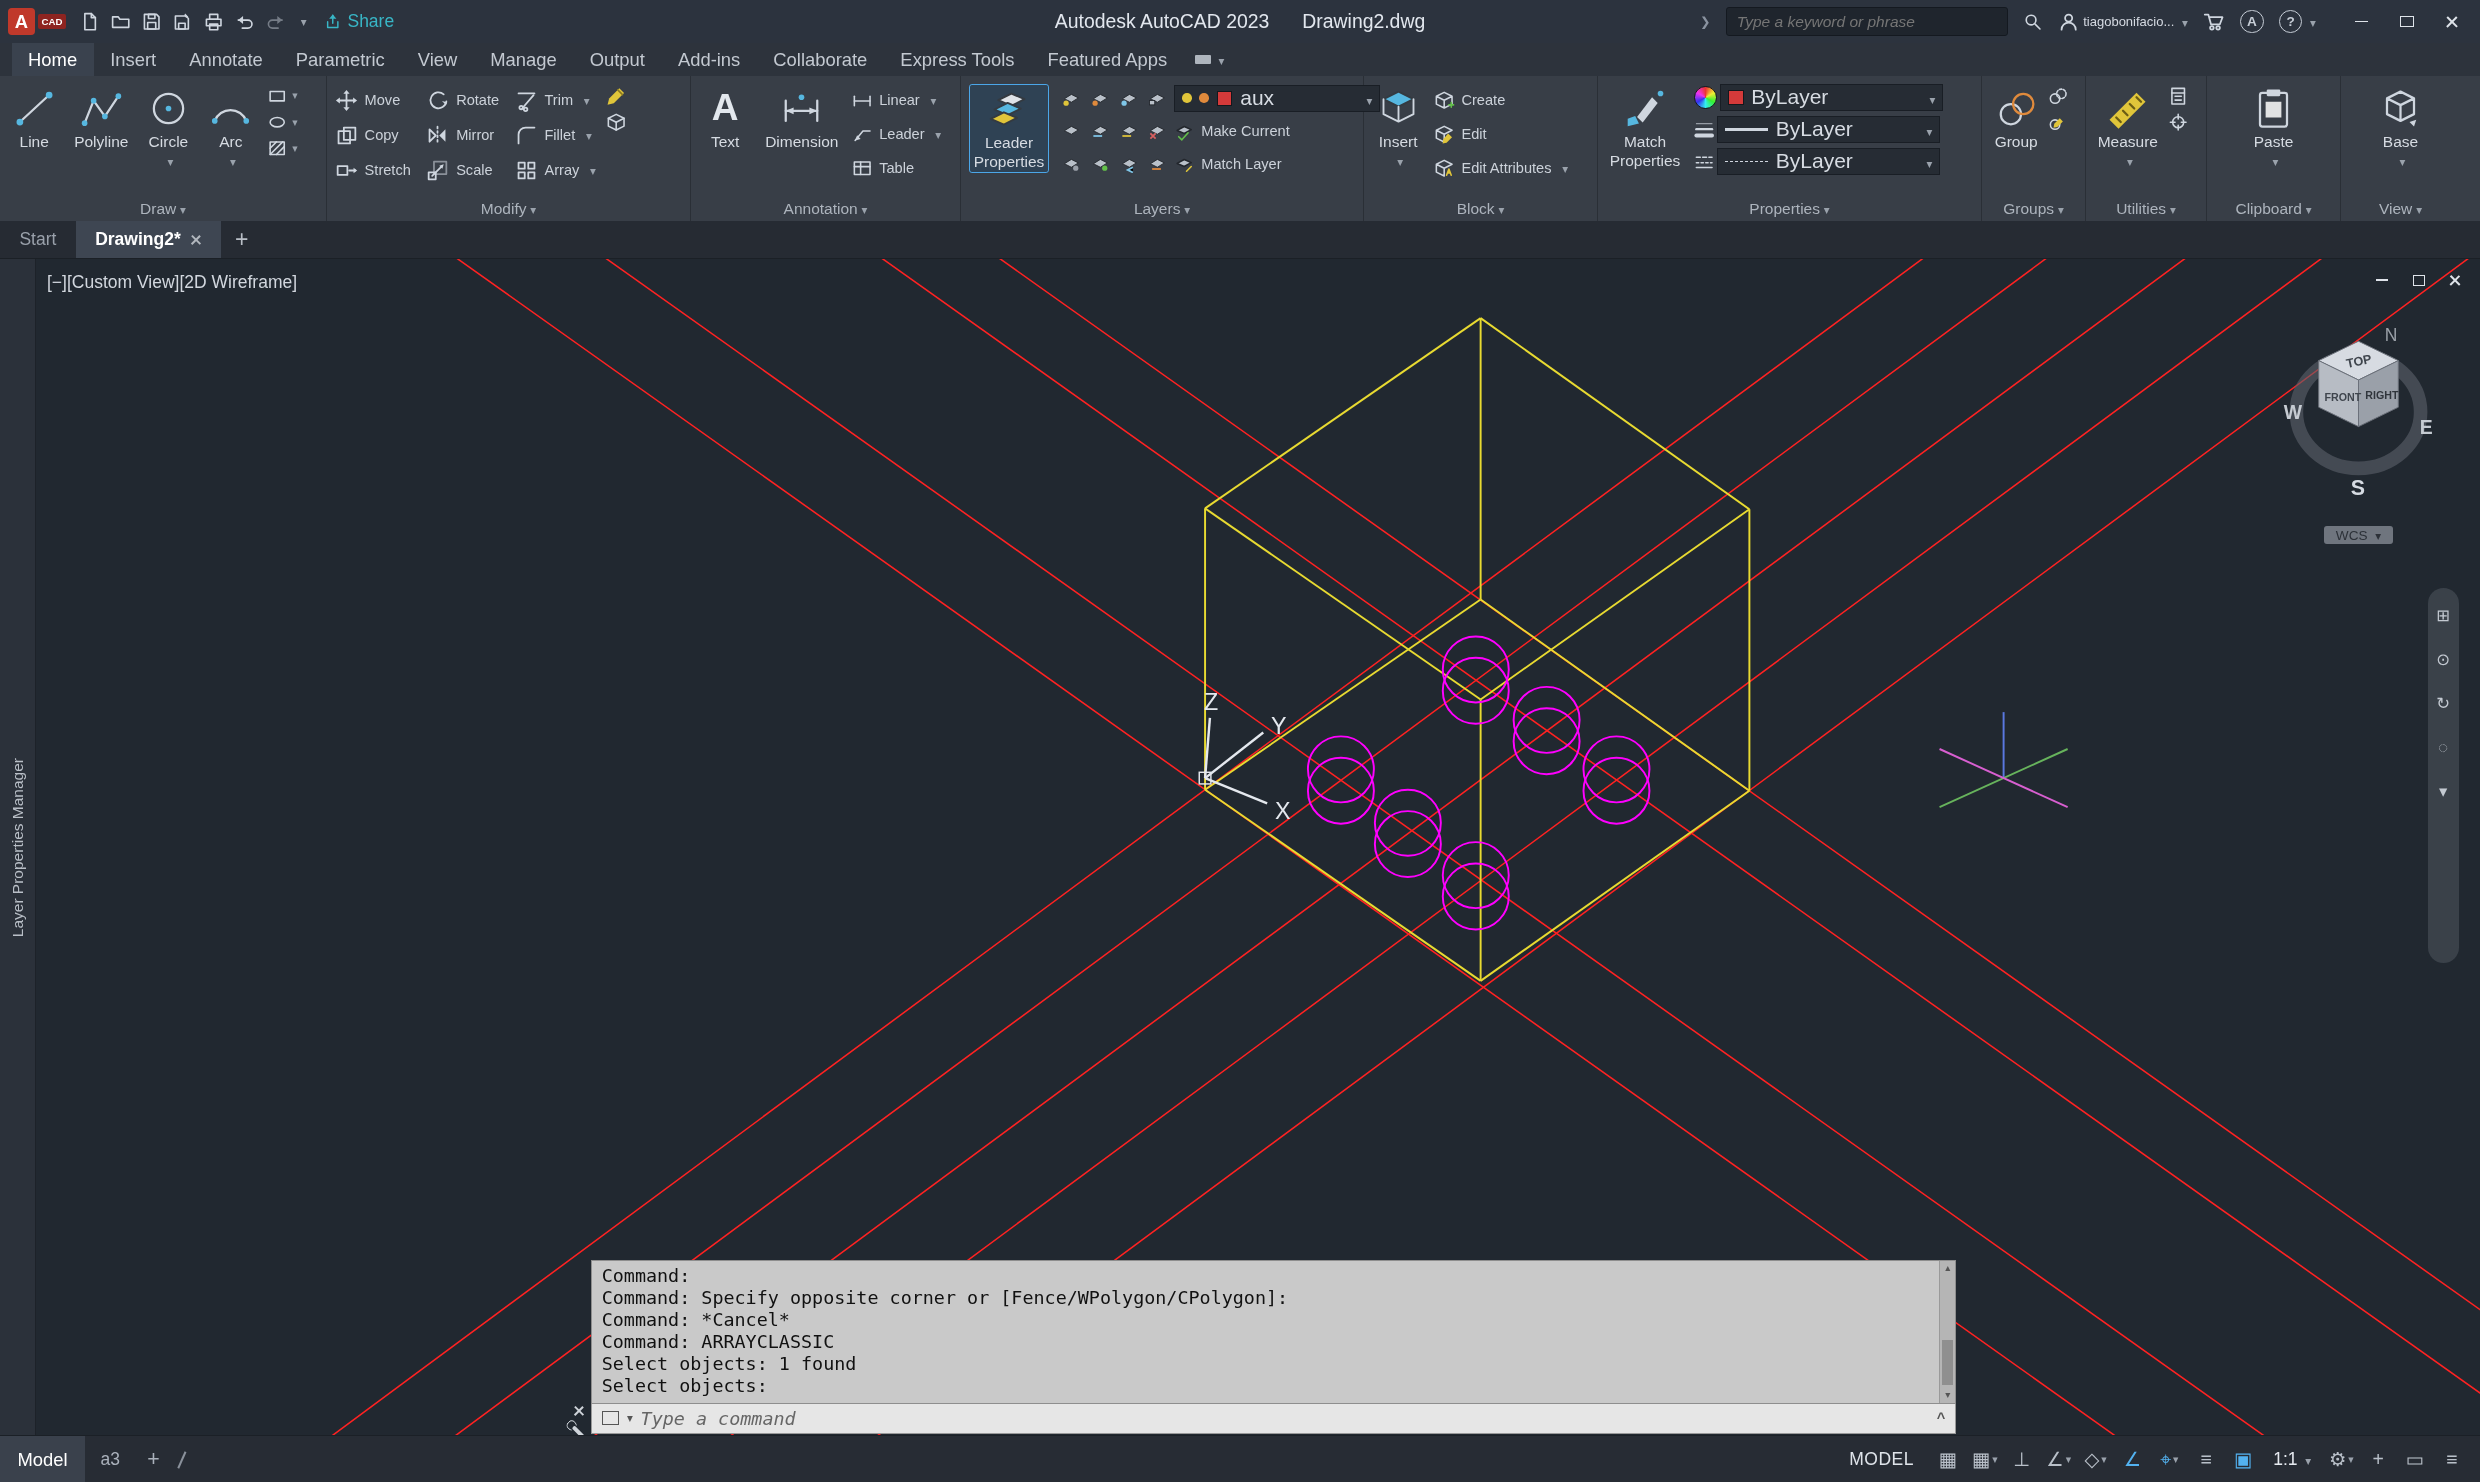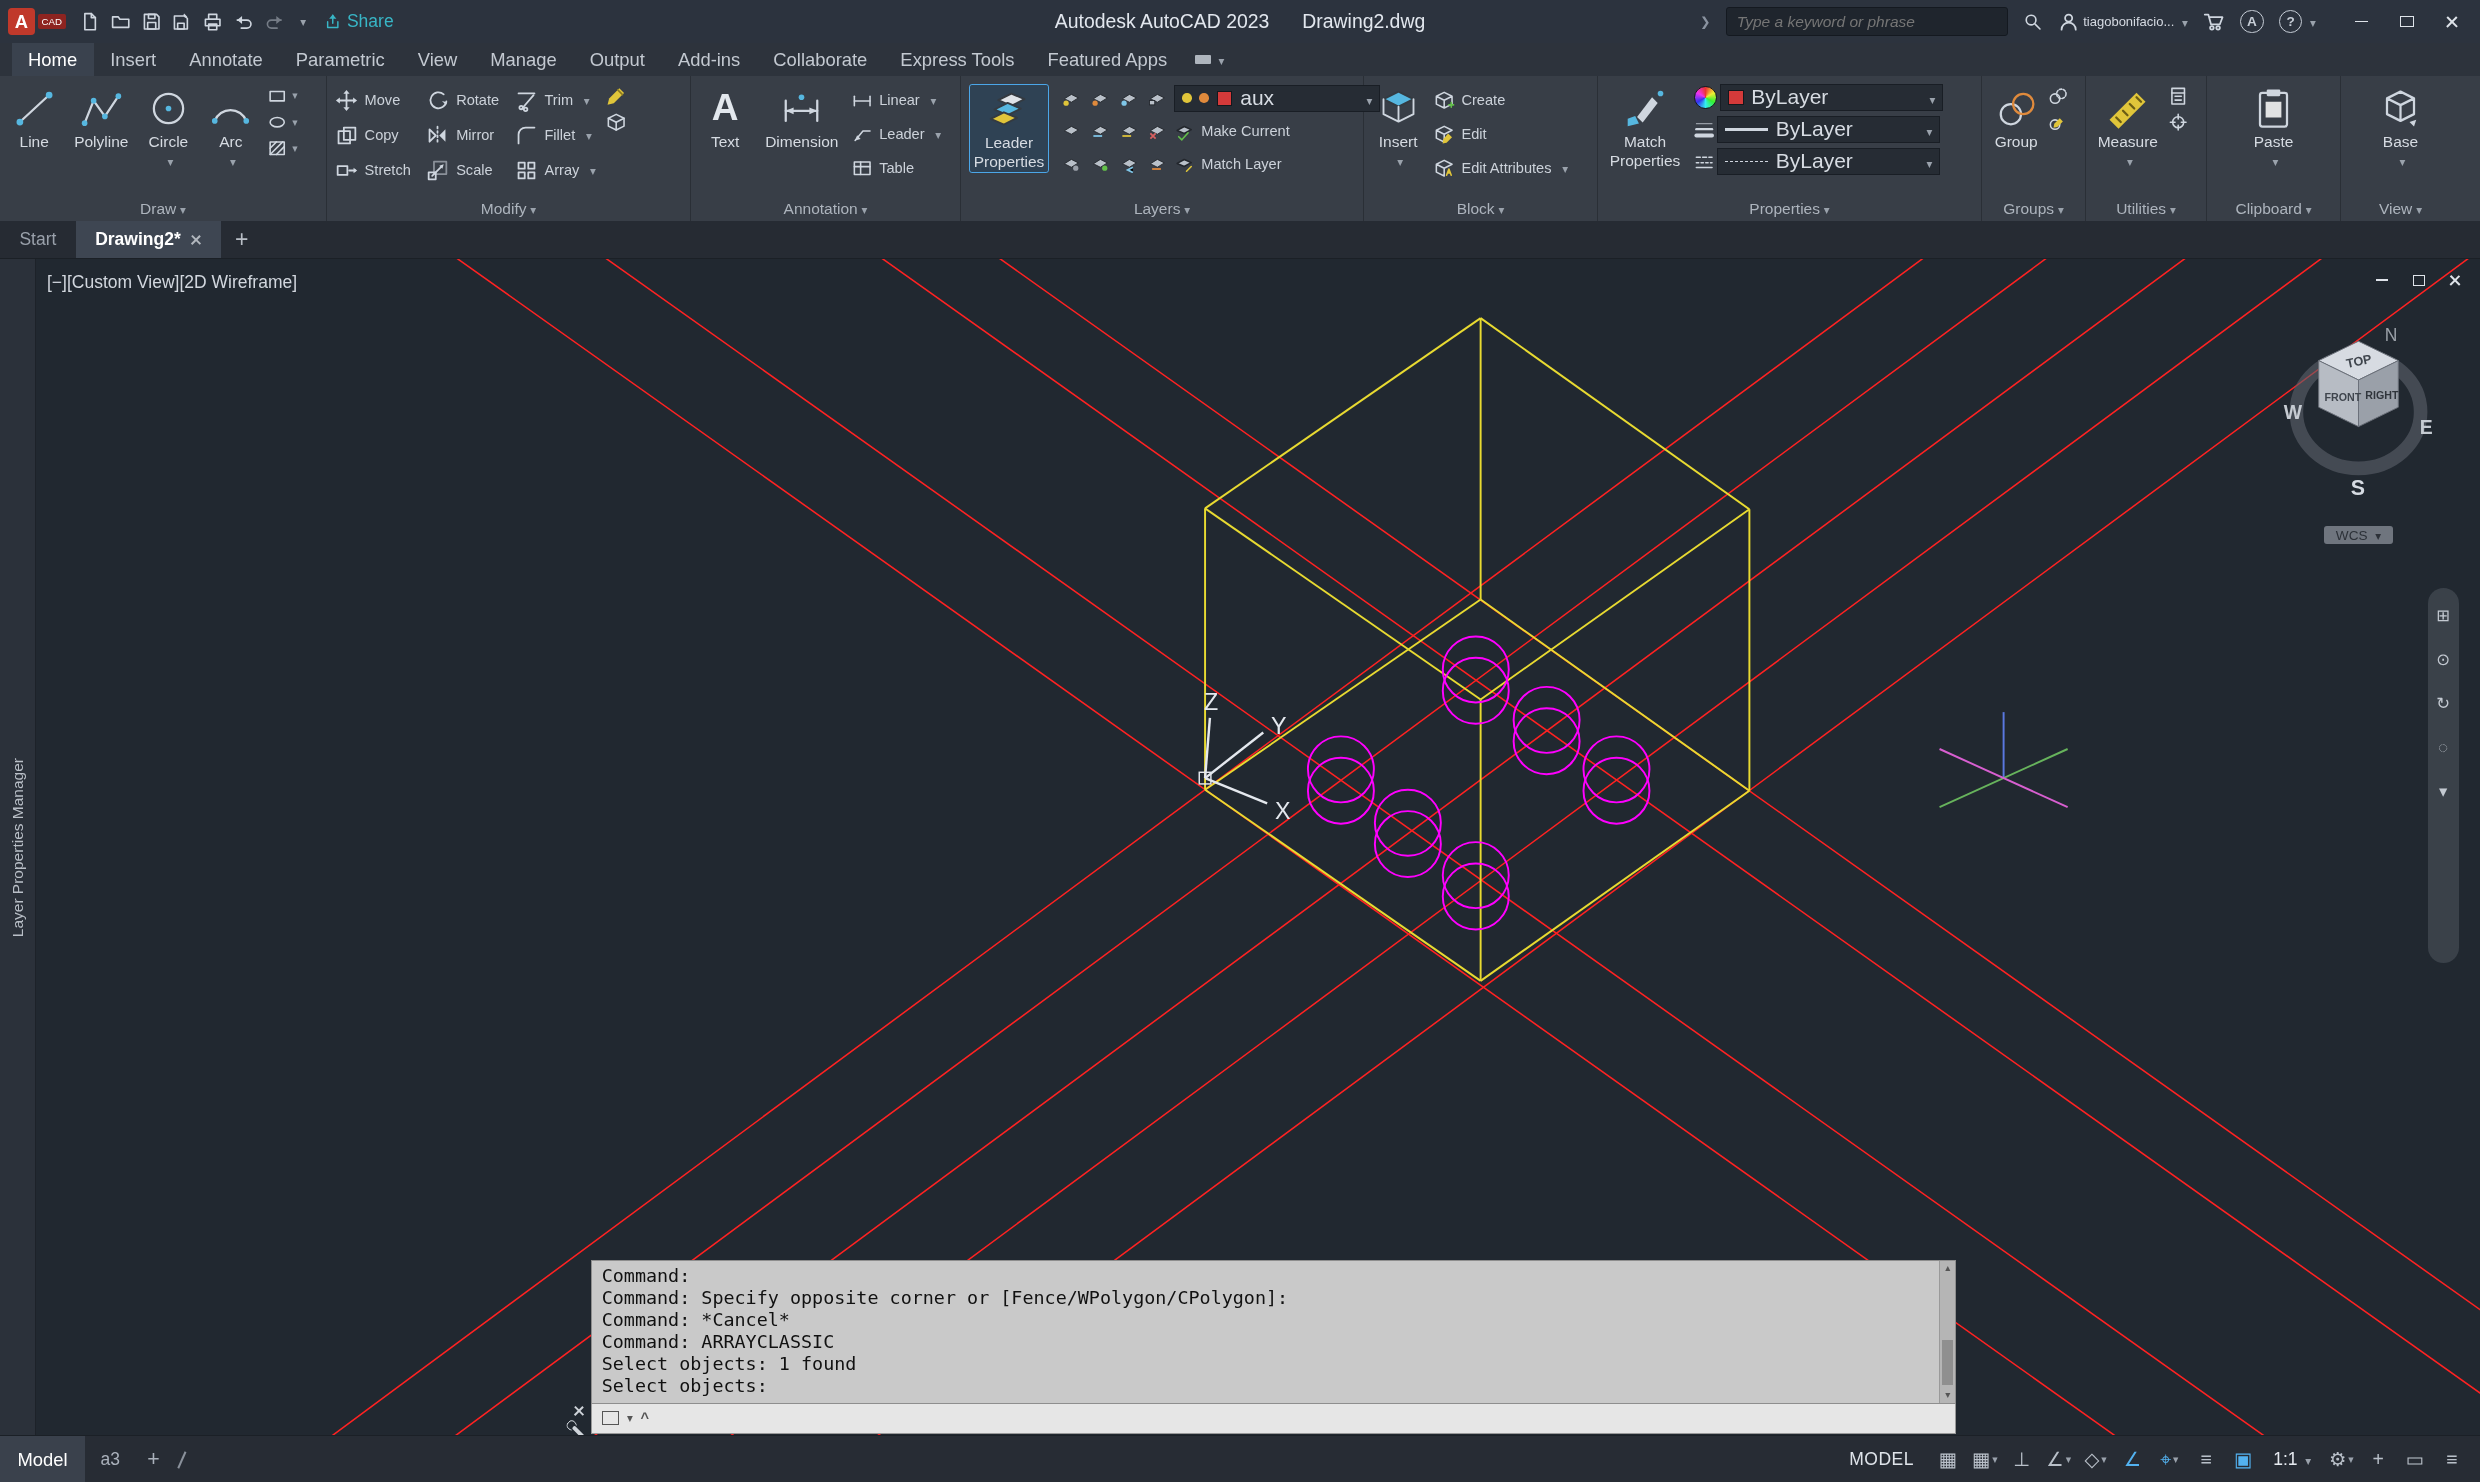--- a/index.html
+++ b/index.html
@@ -12,21 +12,21 @@
   .ic .fill{fill:#cfd6df;stroke:none;}
   .ic .acc{fill:#56b7e0;stroke:none;}
   .ic .yel{fill:#e0c53a;stroke:none;}
   .bic{width:45px;height:45px;}
   .mic{width:23px;height:23px;}
   .tic{width:20.4px;height:20.4px;}
   
   .titlebar{position:absolute;top:0;left:0;right:0;height:43px;background:#2c333e;display:flex;align-items:center;z-index:40;}
   .logo-badge{width:27px;height:27px;margin-left:7.8px;background:#c0392b;border-radius:3.9px;color:#fff;
               font-weight:bold;font-size:18.4px;display:flex;align-items:center;justify-content:center;}
-  .logo-cad{background:#8e2420;color:#fff;font-size:9.7px;font-weight:normal;padding:1.9px 3.9px;border-radius:1.9px;margin-left:2.9px;}
+  .logo-cad{background:#8e2420;color:#fff;font-size:9.7px;font-weight:bold;padding:1.9px 3.9px;border-radius:1.9px;margin-left:2.9px;}
   .qat{display:flex;align-items:center;gap:11.6px;margin-left:13.6px;}
   .qat svg{width:19.4px;height:19.4px;}
   .qat .dim{opacity:.45;}
   .share{display:flex;align-items:center;gap:5.8px;color:#38b6c6;font-size:17.5px;margin-left:17.5px;}
   .tb-center{position:absolute;left:50%;transform:translateX(-50%);display:flex;gap:33px;color:#e2e7ee;font-size:19.4px;}
   .tb-right{margin-left:auto;display:flex;align-items:center;gap:15.5px;padding-right:5.8px;}
   .search-pill{width:264px;height:27px;background:#1f252d;border:1px solid #141920;border-radius:2.9px;
                display:flex;align-items:center;padding:0 7.8px;}
   .search-pill input{flex:1;background:transparent;border:none;outline:none;color:#8a93a0;
                      font-style:italic;font-size:15.5px;font-family:"Liberation Sans",sans-serif;}
@@ -888,20 +888,21 @@
           <div class="cmd-line">Select objects:</div>
         <div class="cmd-scroll">
           <div class="cmd-sarrow" style="top:1.9px">▲</div>
           <div class="cmd-thumb"></div>
           <div class="cmd-sarrow" style="bottom:1.9px">▼</div>
         </div>
       </div>
       <div class="cmd-input">
         <span class="ci-box"></span>
         <span class="ci-caret">▾</span>
+        <span class="cmd-prompt">Type a command</span>
         <span class="ci-up">^</span>
       </div>
     </div>
   </div>
 </div>
 
 <div class="statusbar">
   <div class="sb-left">
     <div class="model-tab">Model</div>
     <div class="layout-tab">a3</div>

